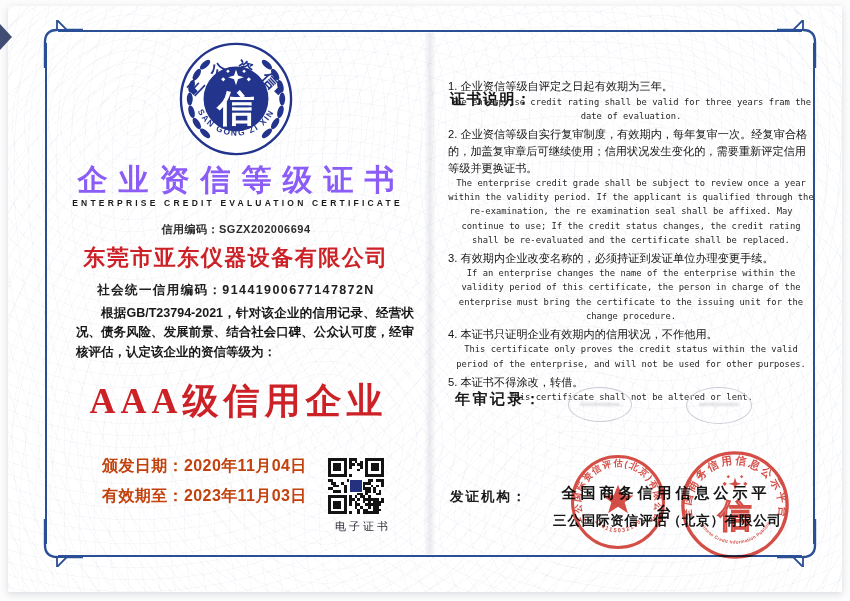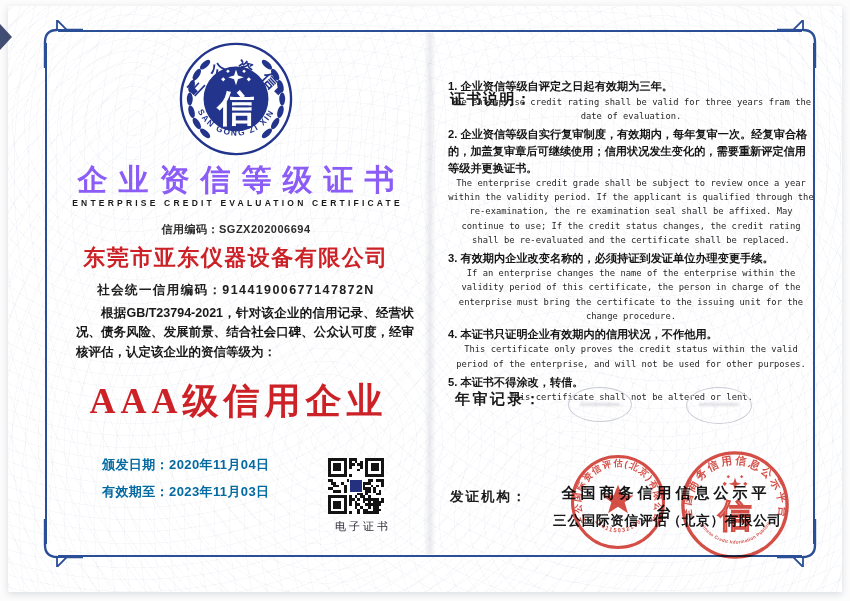--- a/index.html
+++ b/index.html
@@ -36,32 +36,32 @@
     font-weight:bold;color:#2b2b2b;letter-spacing:.5px;}
   .company{left:50px;top:243px;width:372px;text-align:center;font-size:22px;
     font-weight:800;color:var(--accent-red);letter-spacing:1.5px;}
   .social{left:50px;top:282px;width:372px;text-align:center;font-size:12.5px;
     font-weight:bold;color:#202020;letter-spacing:1.4px;}
   .para{left:76px;top:304px;width:338px;font-size:12.5px;font-weight:700;
     color:#181818;line-height:1.55;text-align:justify;text-indent:2em;}
   .rating{left:50px;top:377px;width:372px;text-align:center;
     font-family:"Liberation Serif","DejaVu Serif",serif;font-weight:900;
     font-size:36px;letter-spacing:5px;text-indent:5px;color:var(--accent-red);}
-  .dates{left:102px;top:456px;font-size:13px;font-weight:bold;color:#0369a1;}
+  .dates{left:102px;top:456px;font-size:16px;font-weight:bold;color:#c2410c;}
   .dates .row{margin-bottom:9px;letter-spacing:.4px;}
   .dates .row.q{margin-top:14px;}
   .qr{left:328px;top:458px;width:56px;height:56px;}
   .qr svg{width:56px;height:56px;display:block;}
   .qrcap{left:321px;top:519px;width:70px;text-align:right;
     font-family:"Liberation Serif","DejaVu Serif",serif;font-size:11px;
     letter-spacing:3px;text-indent:3px;color:#2c2c38;}
   
   .r-head{left:450px;top:42px;font-size:15px;font-weight:bold;color:#151515;letter-spacing:1.5px;margin-top:48px;}
   .terms{left:448px;top:78px;width:366px;color:#151515;}
-  .terms .zh{font-size:11.2px;font-weight:700;line-height:1.5;margin:0;}
+  .terms .zh{font-size:11.2px;font-weight:400;line-height:1.5;margin:0;}
   .terms .en{font-family:"DejaVu Sans Mono","Liberation Mono",monospace;
     font-size:8.8px;line-height:1.6;margin:0 0 3px 0;color:#262626;text-align:center;}
   .ar-label{left:455px;top:390px;font-size:15px;font-weight:bold;letter-spacing:2.5px;color:#1a1a1a;}
   .oval{border:1px solid #cbccd6;border-radius:50%;position:absolute;}
   .oval::after{content:"";position:absolute;left:18%;top:44%;width:64%;height:3px;
     background:rgba(150,152,168,.28);filter:blur(1px);}
   .ov1{left:568px;top:387px;width:62px;height:33px;}
   .ov2{left:686px;top:387px;width:64px;height:35px;}
   .issuer-label{left:450px;top:488px;font-size:13.5px;font-weight:bold;letter-spacing:2px;color:#1a1a1a;}
   .issuer1{left:556px;top:484px;width:220px;text-align:center;font-size:15px;

